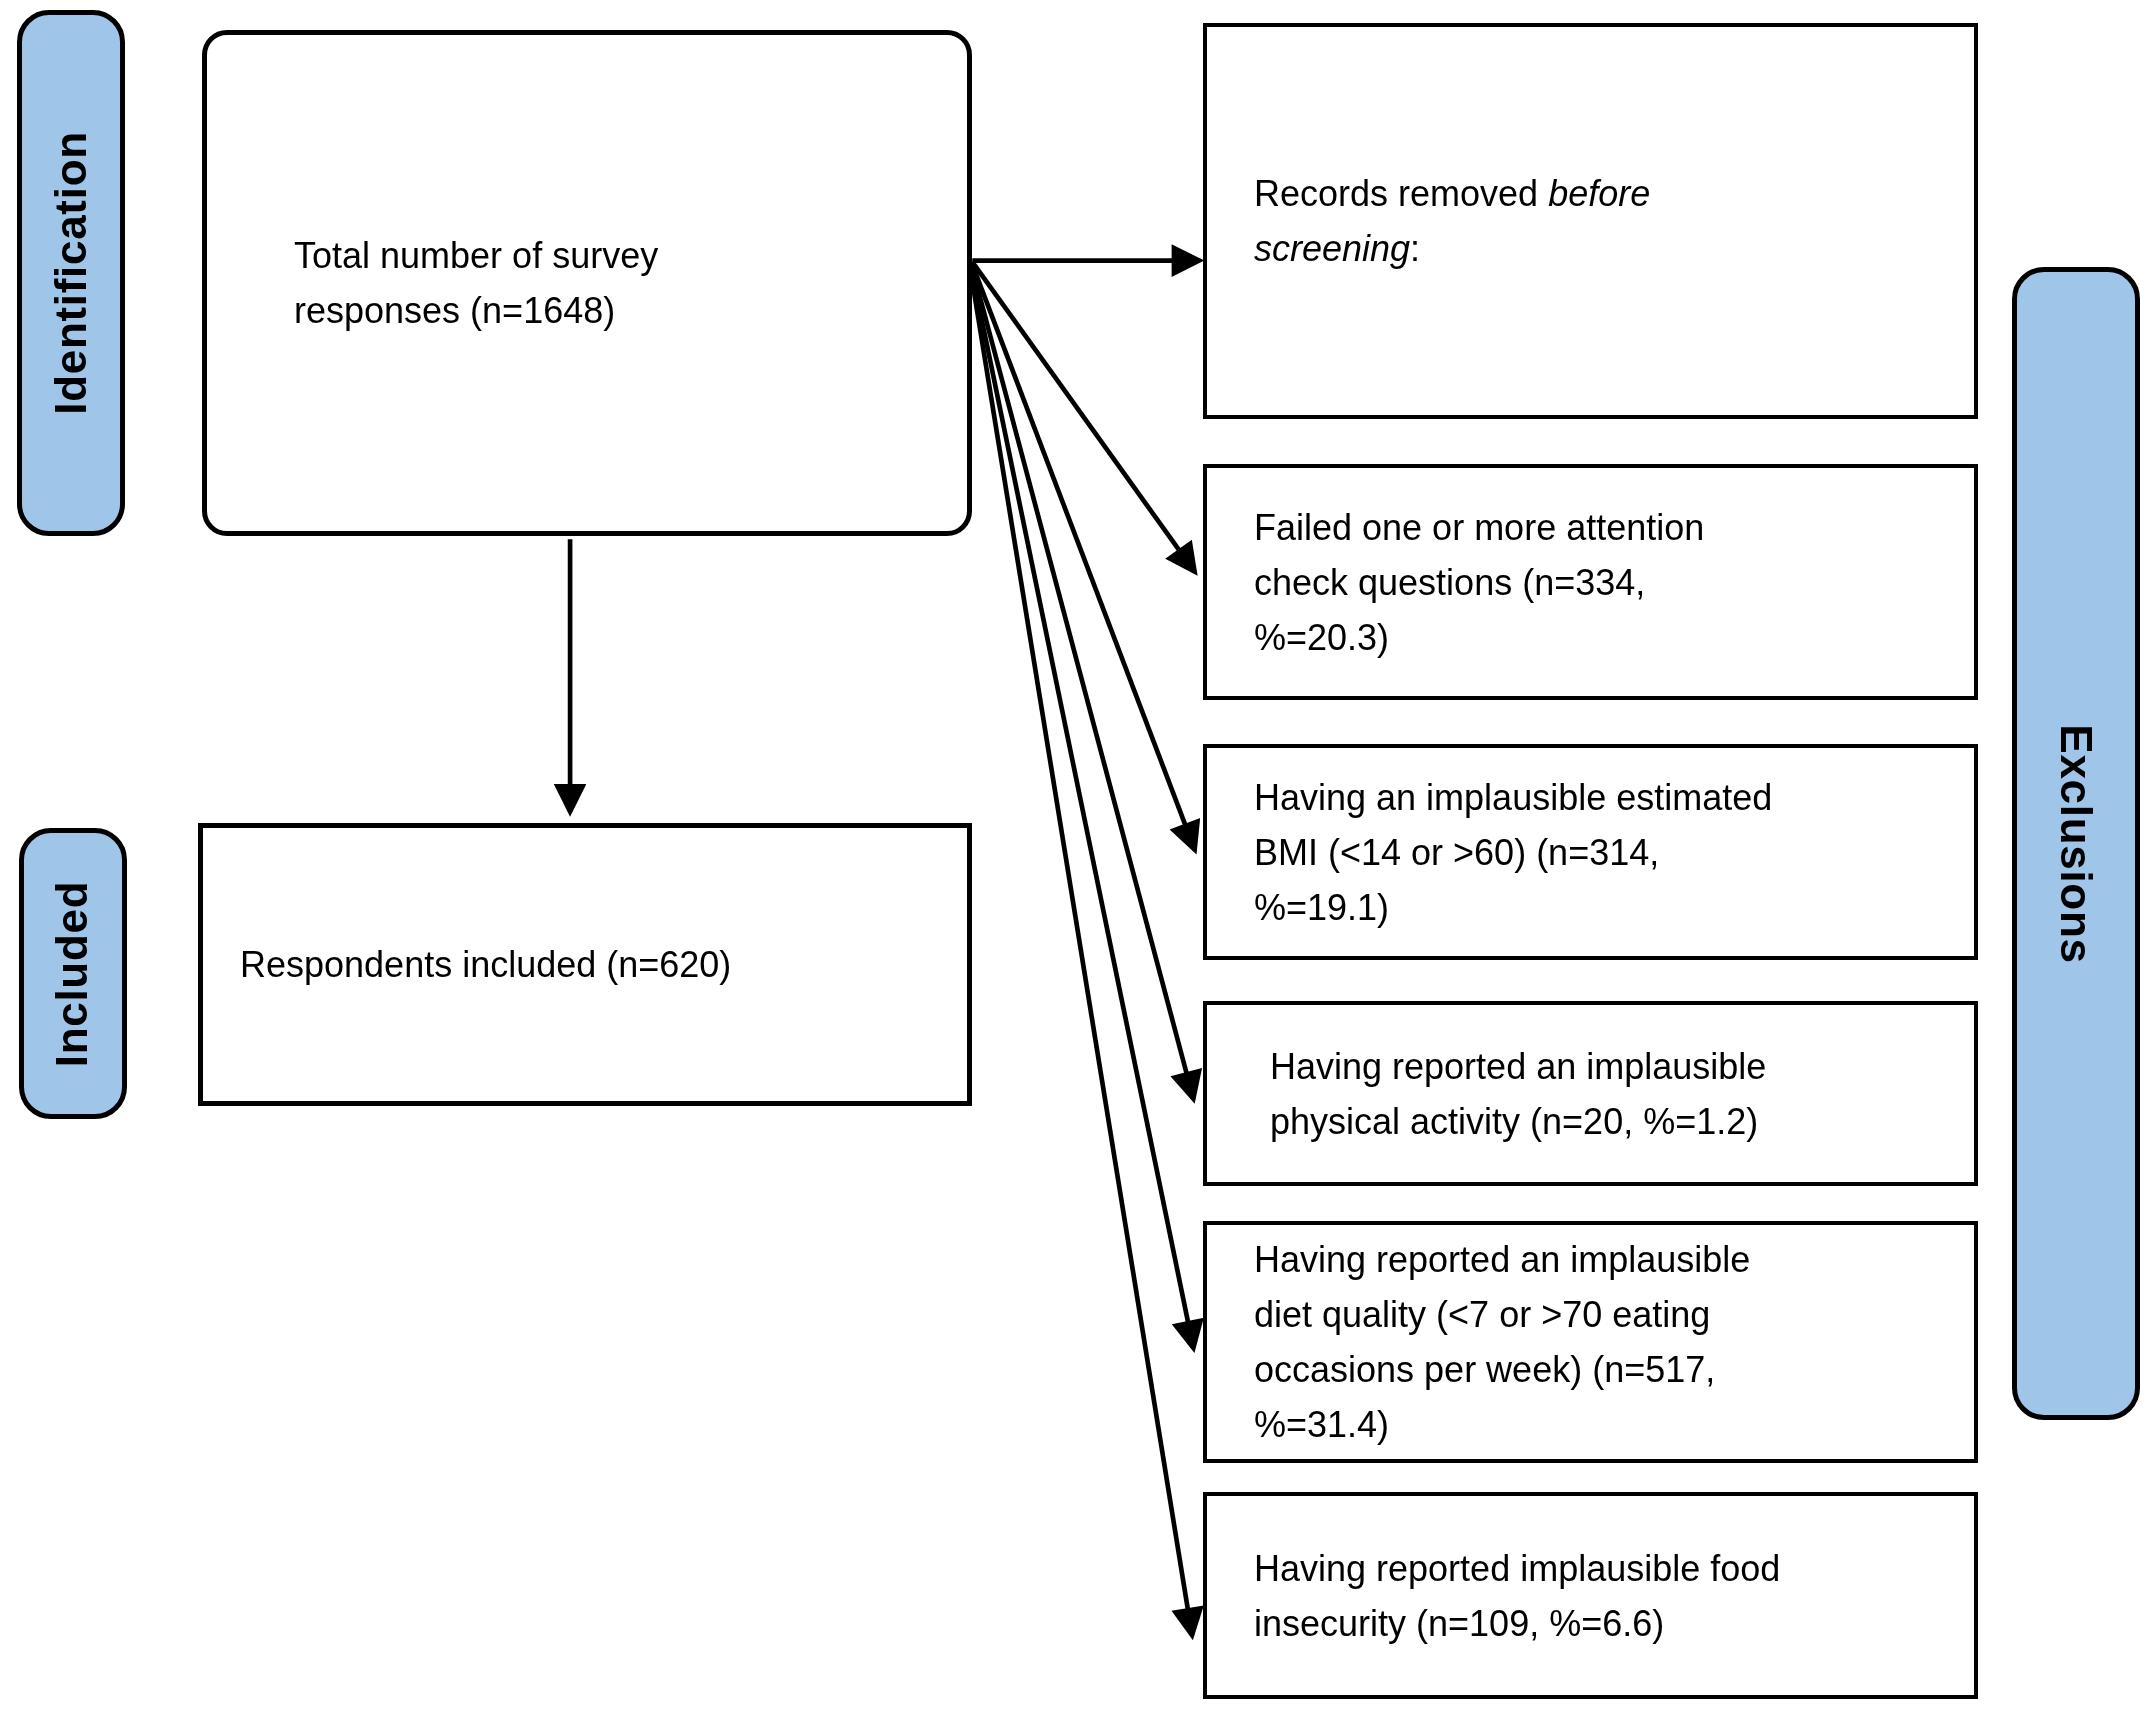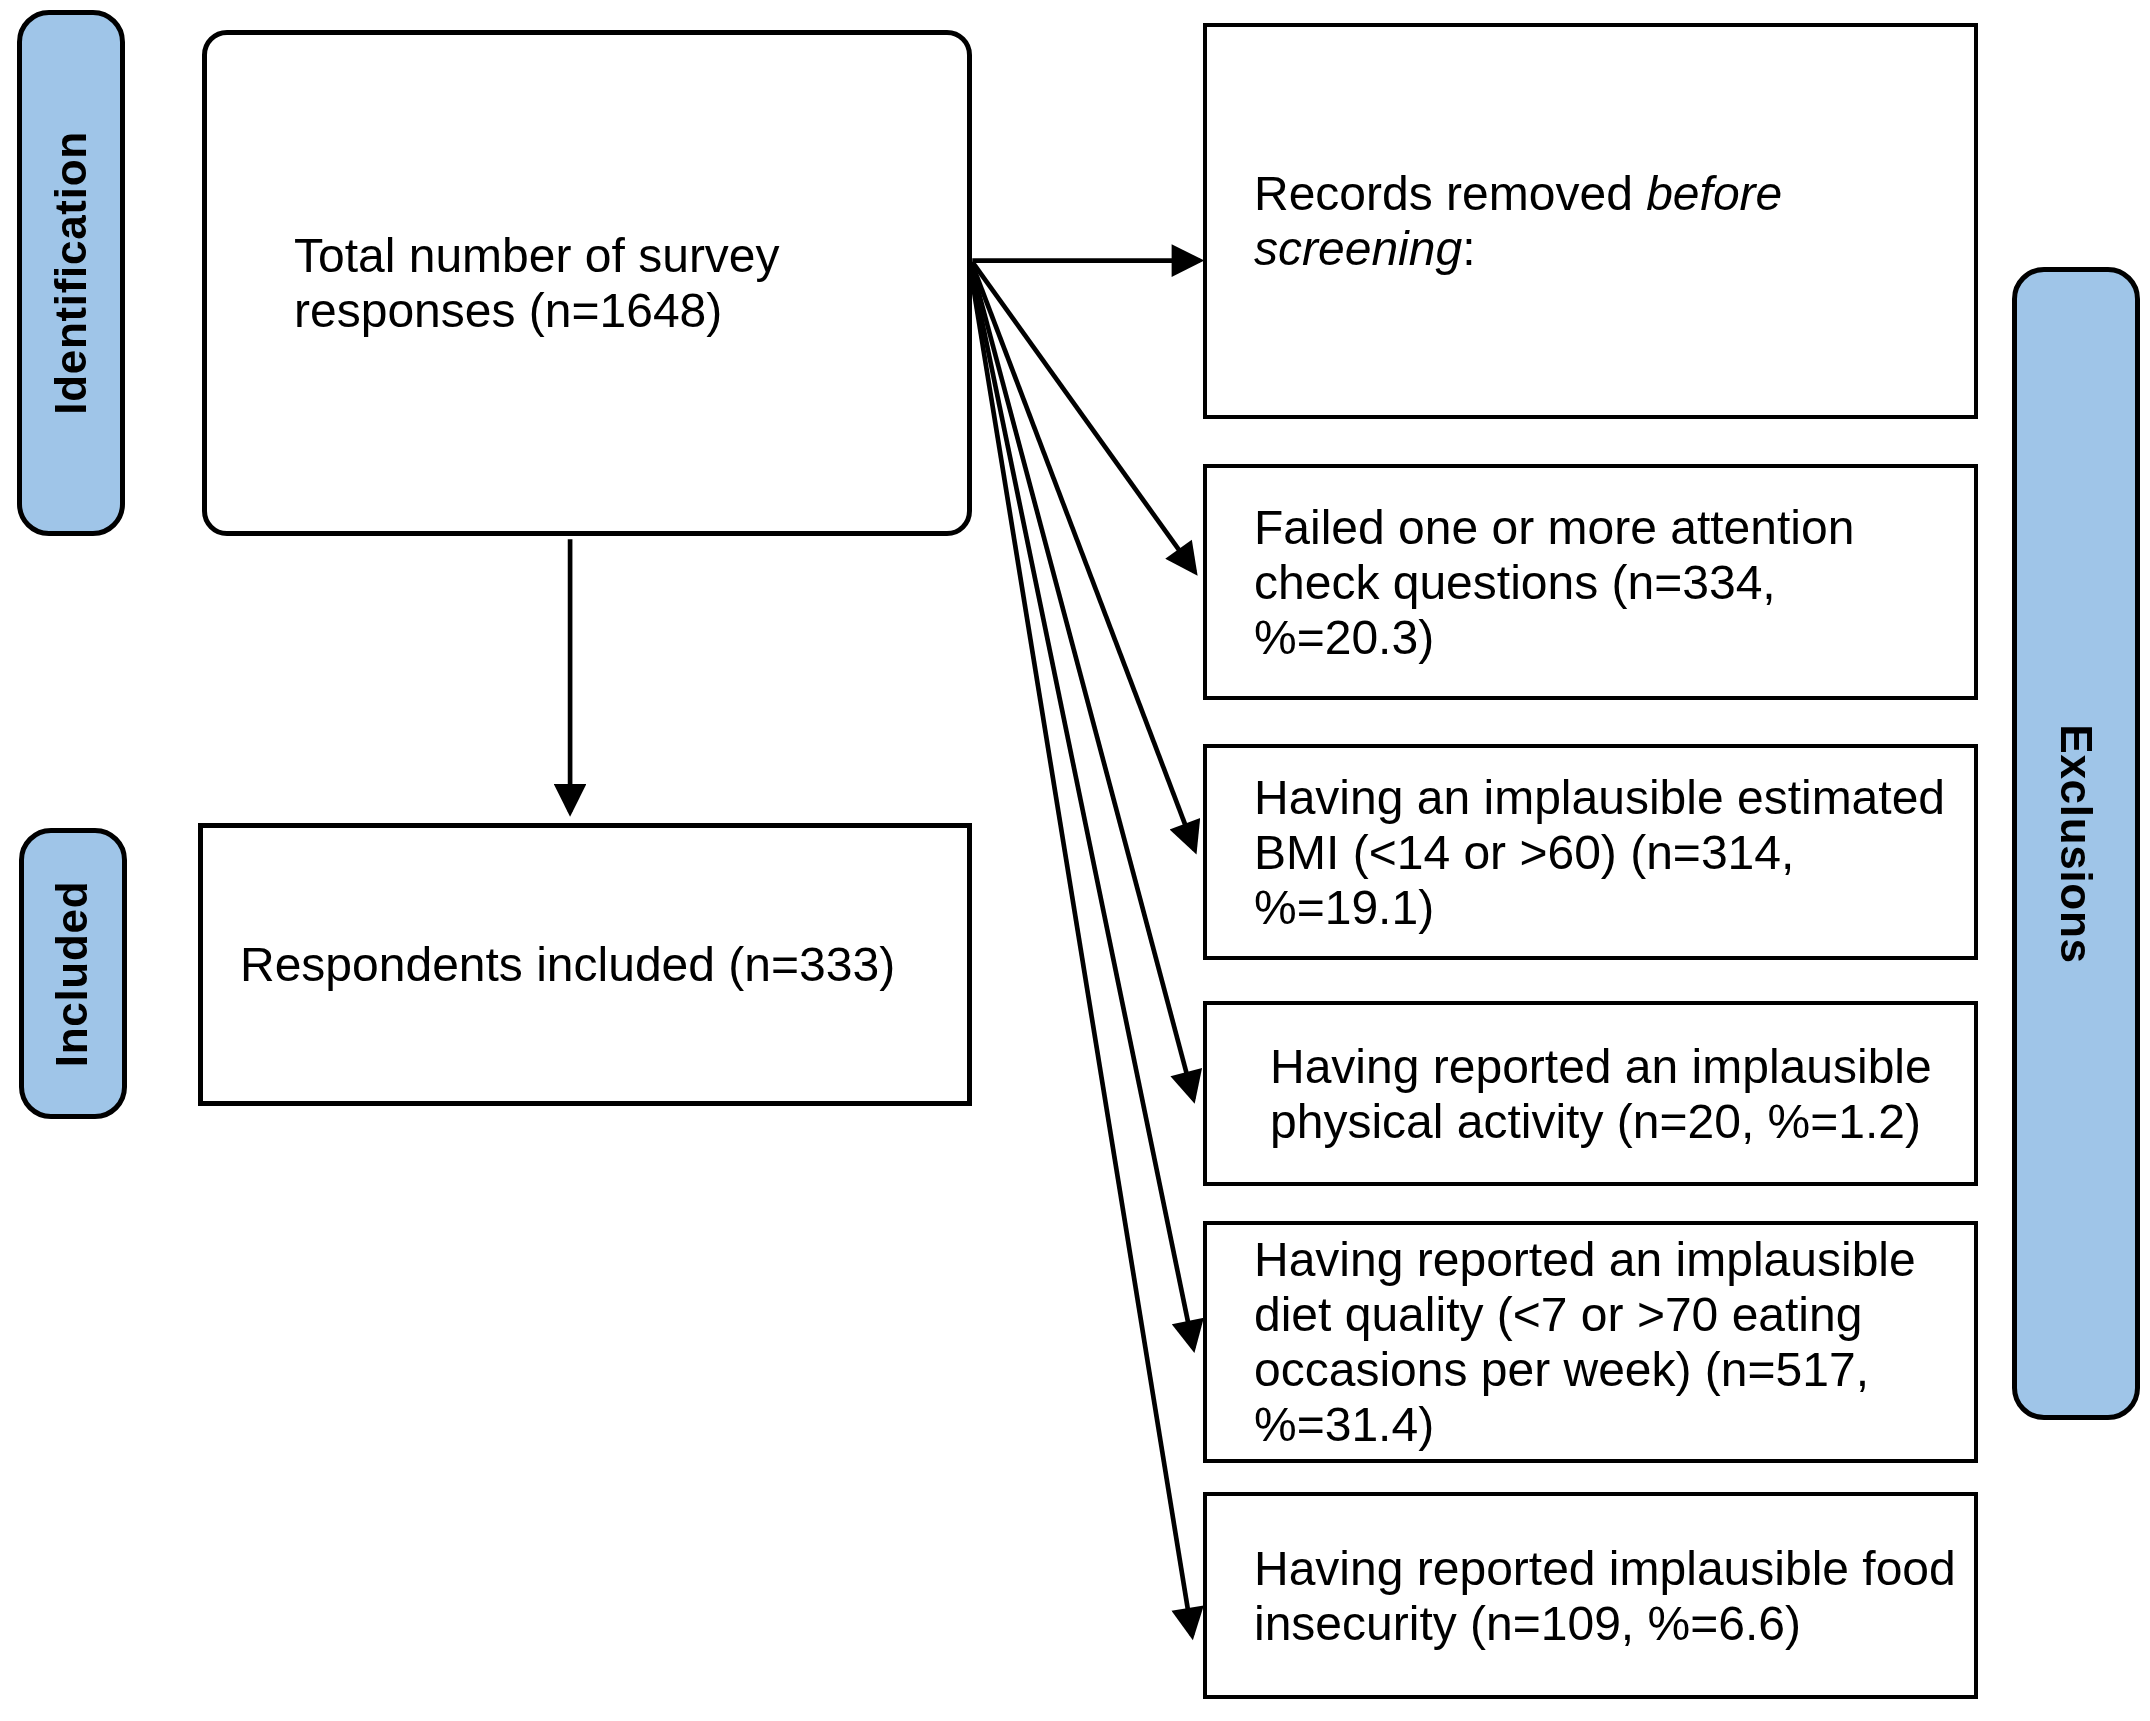--- a/index.html
+++ b/index.html
@@ -11,21 +11,21 @@
     position:absolute;background:#9FC5E8;border:5.3px solid #000;border-radius:32px;
     display:flex;align-items:center;justify-content:center;box-sizing:border-box;
   }
   .stage .vtext{
     transform:rotate(-90deg);white-space:nowrap;font-weight:bold;font-size:44px;letter-spacing:0.7px;
   }
   .stage.cw .vtext{transform:rotate(90deg);}
   .node{
     position:absolute;background:#fff;border:5.3px solid #000;box-sizing:border-box;
     display:flex;flex-direction:column;justify-content:center;
-    font-size:48px;line-height:55px;
+    font-size:36px;line-height:55px;
   }
   .node .txt{white-space:pre;}
   .node.excl{border-width:4.7px;padding-left:47px;padding-right:6.7px;}
   .node .detail{margin-left:73px;}
   svg.arrows{position:absolute;left:0;top:0;width:2151px;height:1721px;pointer-events:none;}
 </style>
 </head>
 <body>
 
 <div class="stage" style="left:16.7px;top:10px;width:108px;height:526px;">
@@ -39,21 +39,21 @@
 <div class="stage cw" style="left:2012px;top:267px;width:128px;height:1153px;">
   <span class="vtext">Exclusions</span>
 </div>
 
 <div class="node" style="left:202px;top:30px;width:770px;height:506px;padding-left:87px;border-radius:25px;">
   <div class="txt">Total number of survey
 responses (n=1648)</div>
 </div>
 
 <div class="node" style="left:198px;top:823px;width:774px;height:283px;padding-left:37px;">
-  <div class="txt">Respondents included (n=333)</div>
+  <div class="txt">Respondents included (n=620)</div>
 </div>
 
 <div class="node excl" style="left:1203px;top:23.4px;width:775px;height:396px;">
   <div class="txt"><span>Records removed </span><i>before
 screening</i><span>:</span></div>
 </div>
 
 <div class="node excl" style="left:1203px;top:464px;width:775px;height:236px;">
   <div class="txt">Failed one or more attention
 check questions (n=334,

